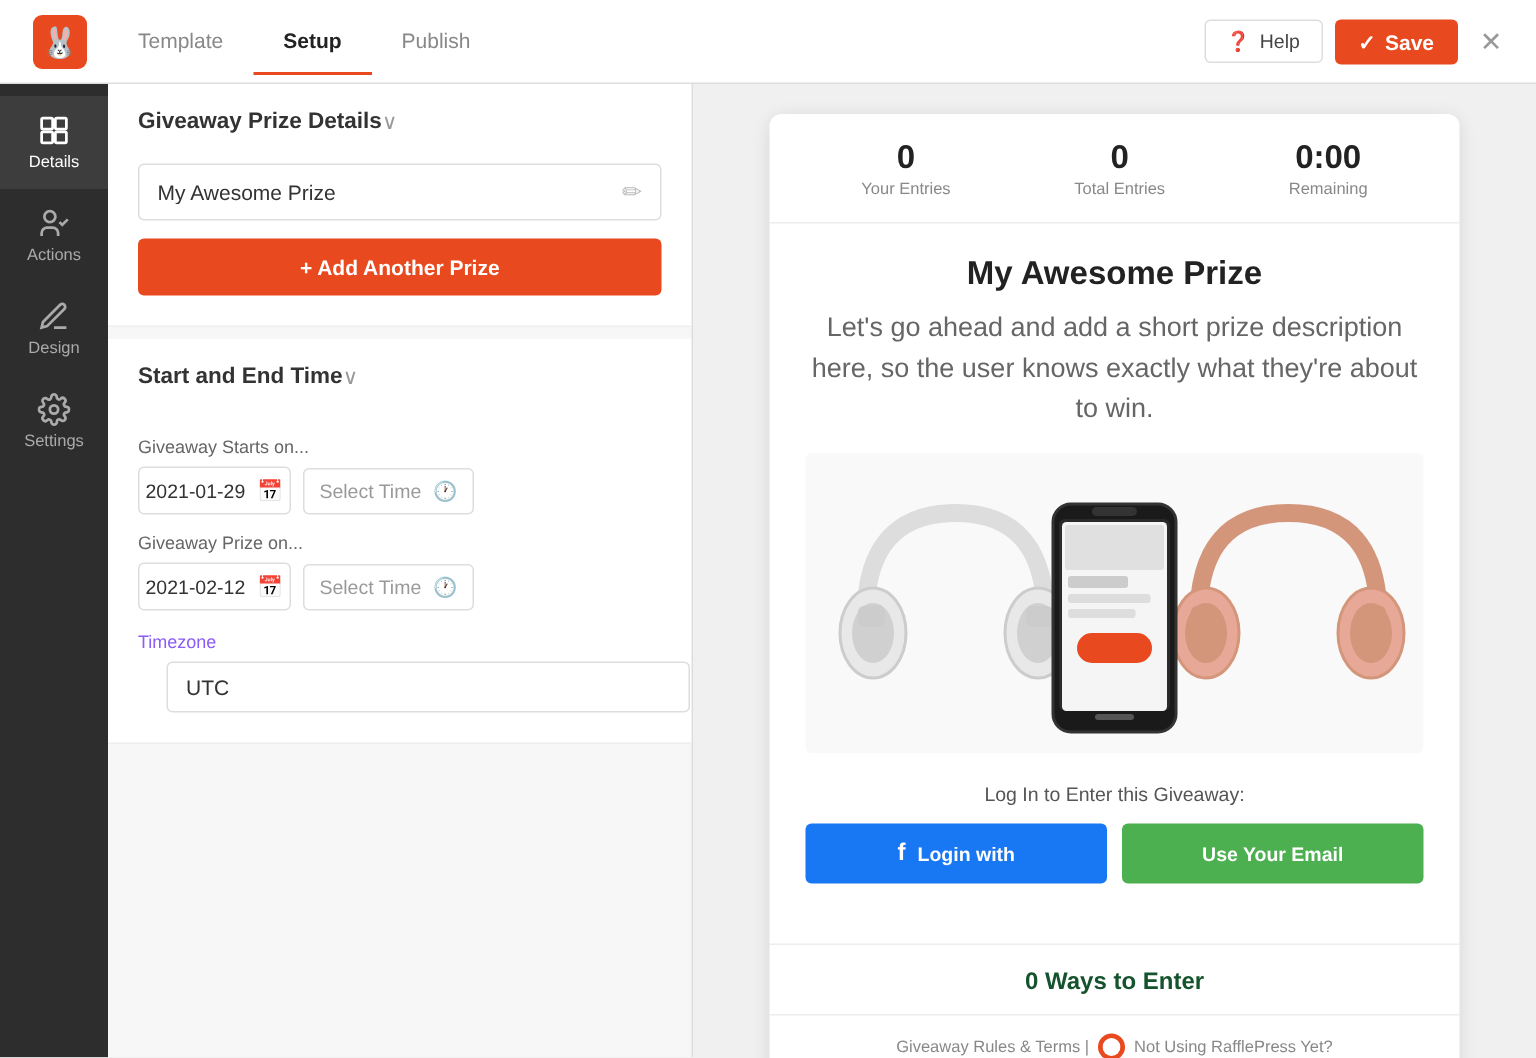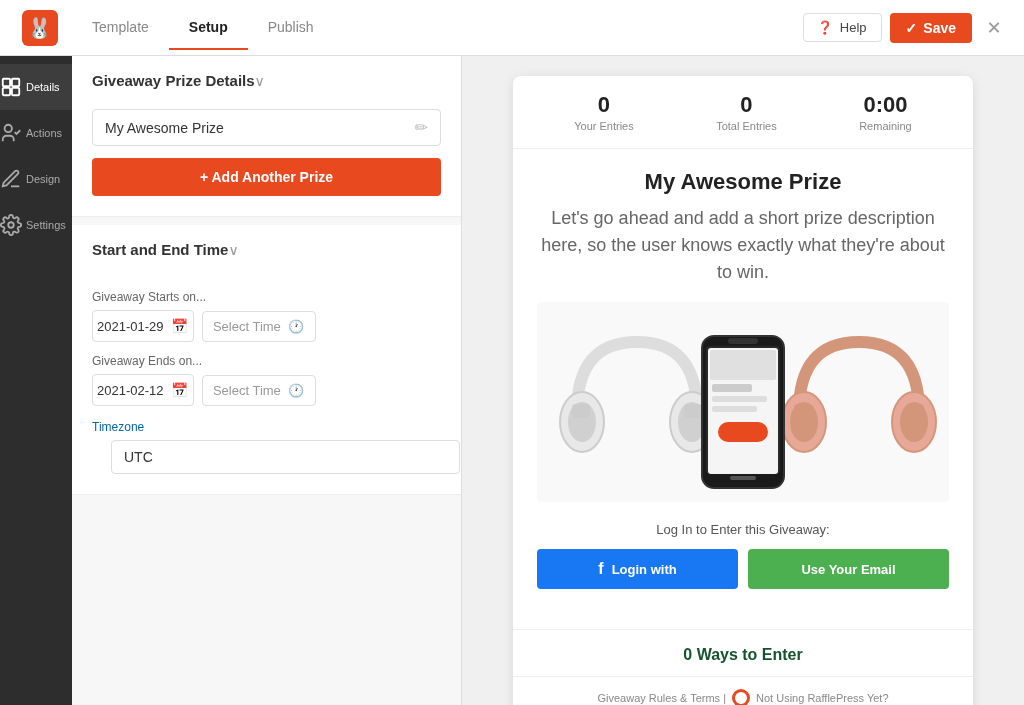--- a/index.html
+++ b/index.html
@@ -98,21 +98,21 @@
       background: #2d2d2d;
       display: flex;
       flex-direction: column;
       align-items: center;
       padding-top: 8px;
       flex-shrink: 0;
     }
     .sidebar-item {
       width: 72px;
       display: flex;
-      flex-direction: row;
+      flex-direction: column;
       align-items: center;
       padding: 12px 0;
       cursor: pointer;
       color: #aaa;
       font-size: 11px;
       gap: 4px;
     }
     .sidebar-item.active {
       color: #fff;
       background: #3d3d3d;
@@ -228,21 +228,21 @@
       border-radius: 4px;
       padding: 7px 10px;
       font-size: 13px;
       color: #999;
       background: #fff;
       gap: 8px;
       cursor: pointer;
     }
     .timezone-label {
       font-size: 12px;
-      color: #0369a1;
+      color: #8b5cf6;
       margin-top: 14px;
       margin-bottom: 6px;
     }
     .timezone-input {
       width: 100%;
       border: 1px solid #ddd;
       border-radius: 4px;
       padding: 8px 12px;
       font-size: 14px;
       color: #333;
@@ -501,21 +501,21 @@
           <div class="date-input">
             <span>2021-01-29</span>
             <span class="cal-icon">📅</span>
           </div>
           <div class="time-select">
             <span>Select Time</span>
             <span>🕐</span>
           </div>
         </div>
 
-        <div class="time-label">Giveaway Ends on...</div>
+        <div class="time-label">Giveaway Prize on...</div>
         <div class="datetime-row">
           <div class="date-input">
             <span>2021-02-12</span>
             <span class="cal-icon">📅</span>
           </div>
           <div class="time-select">
             <span>Select Time</span>
             <span>🕐</span>
           </div>
         </div>

